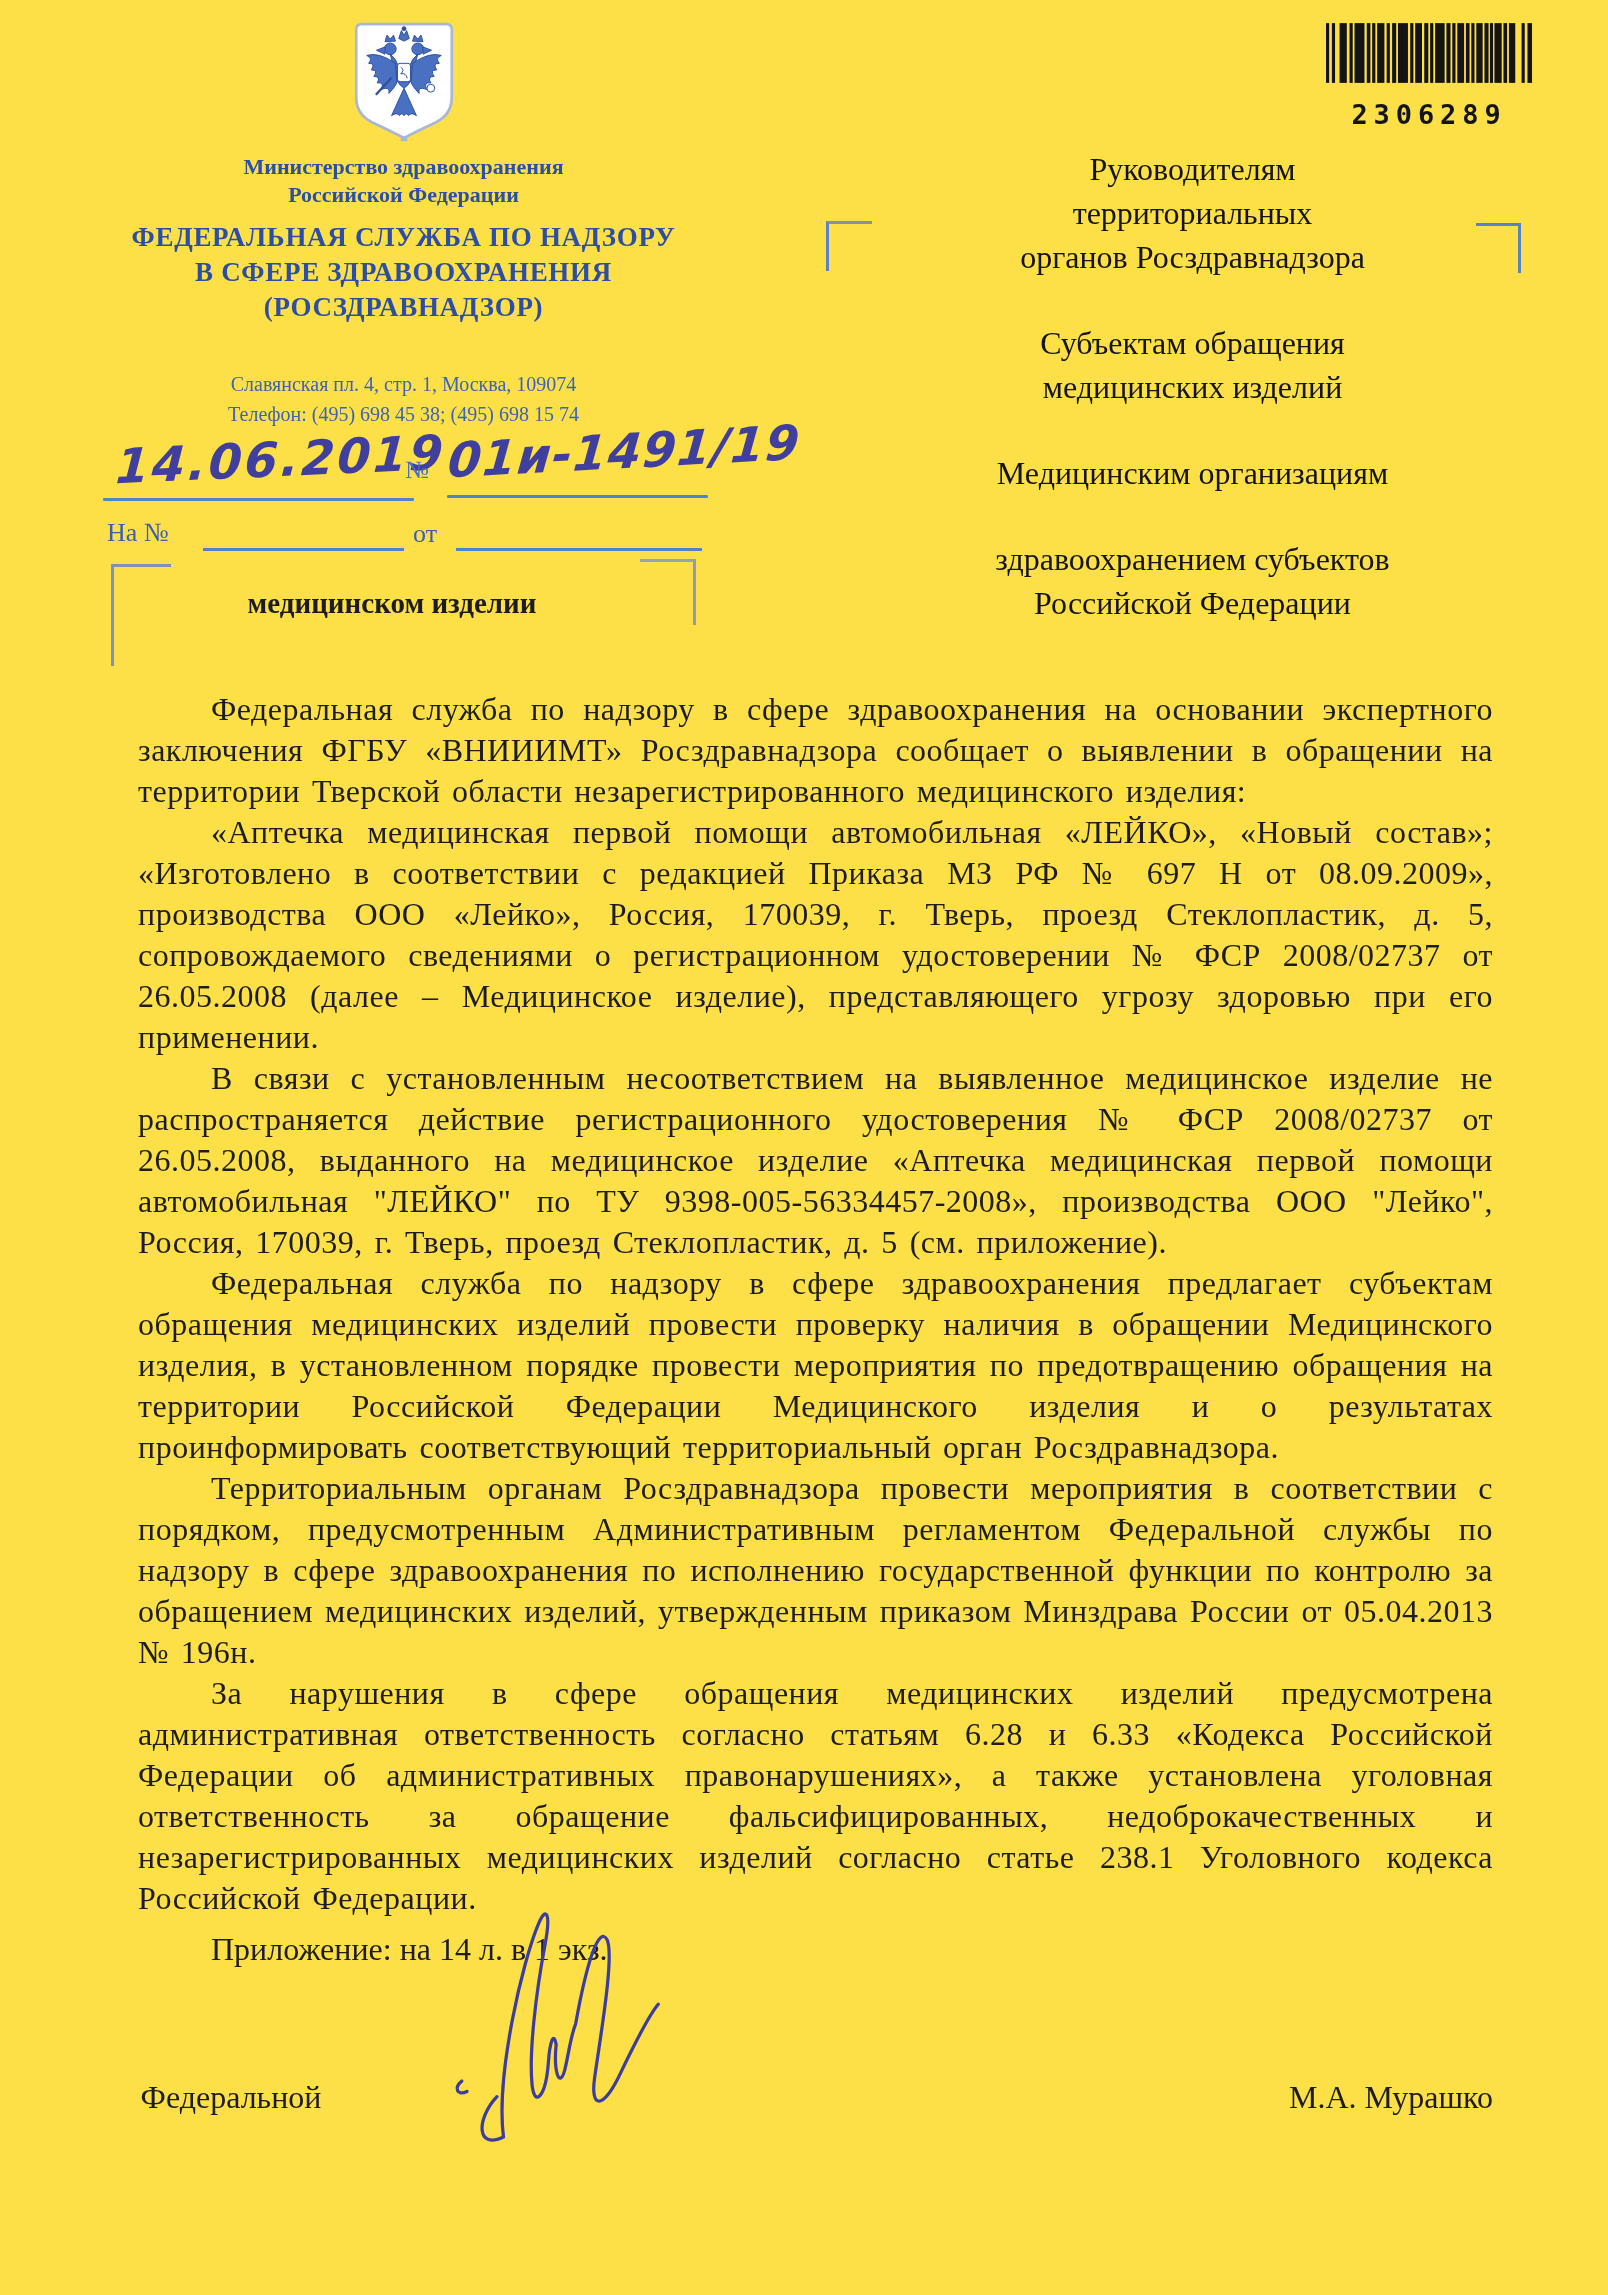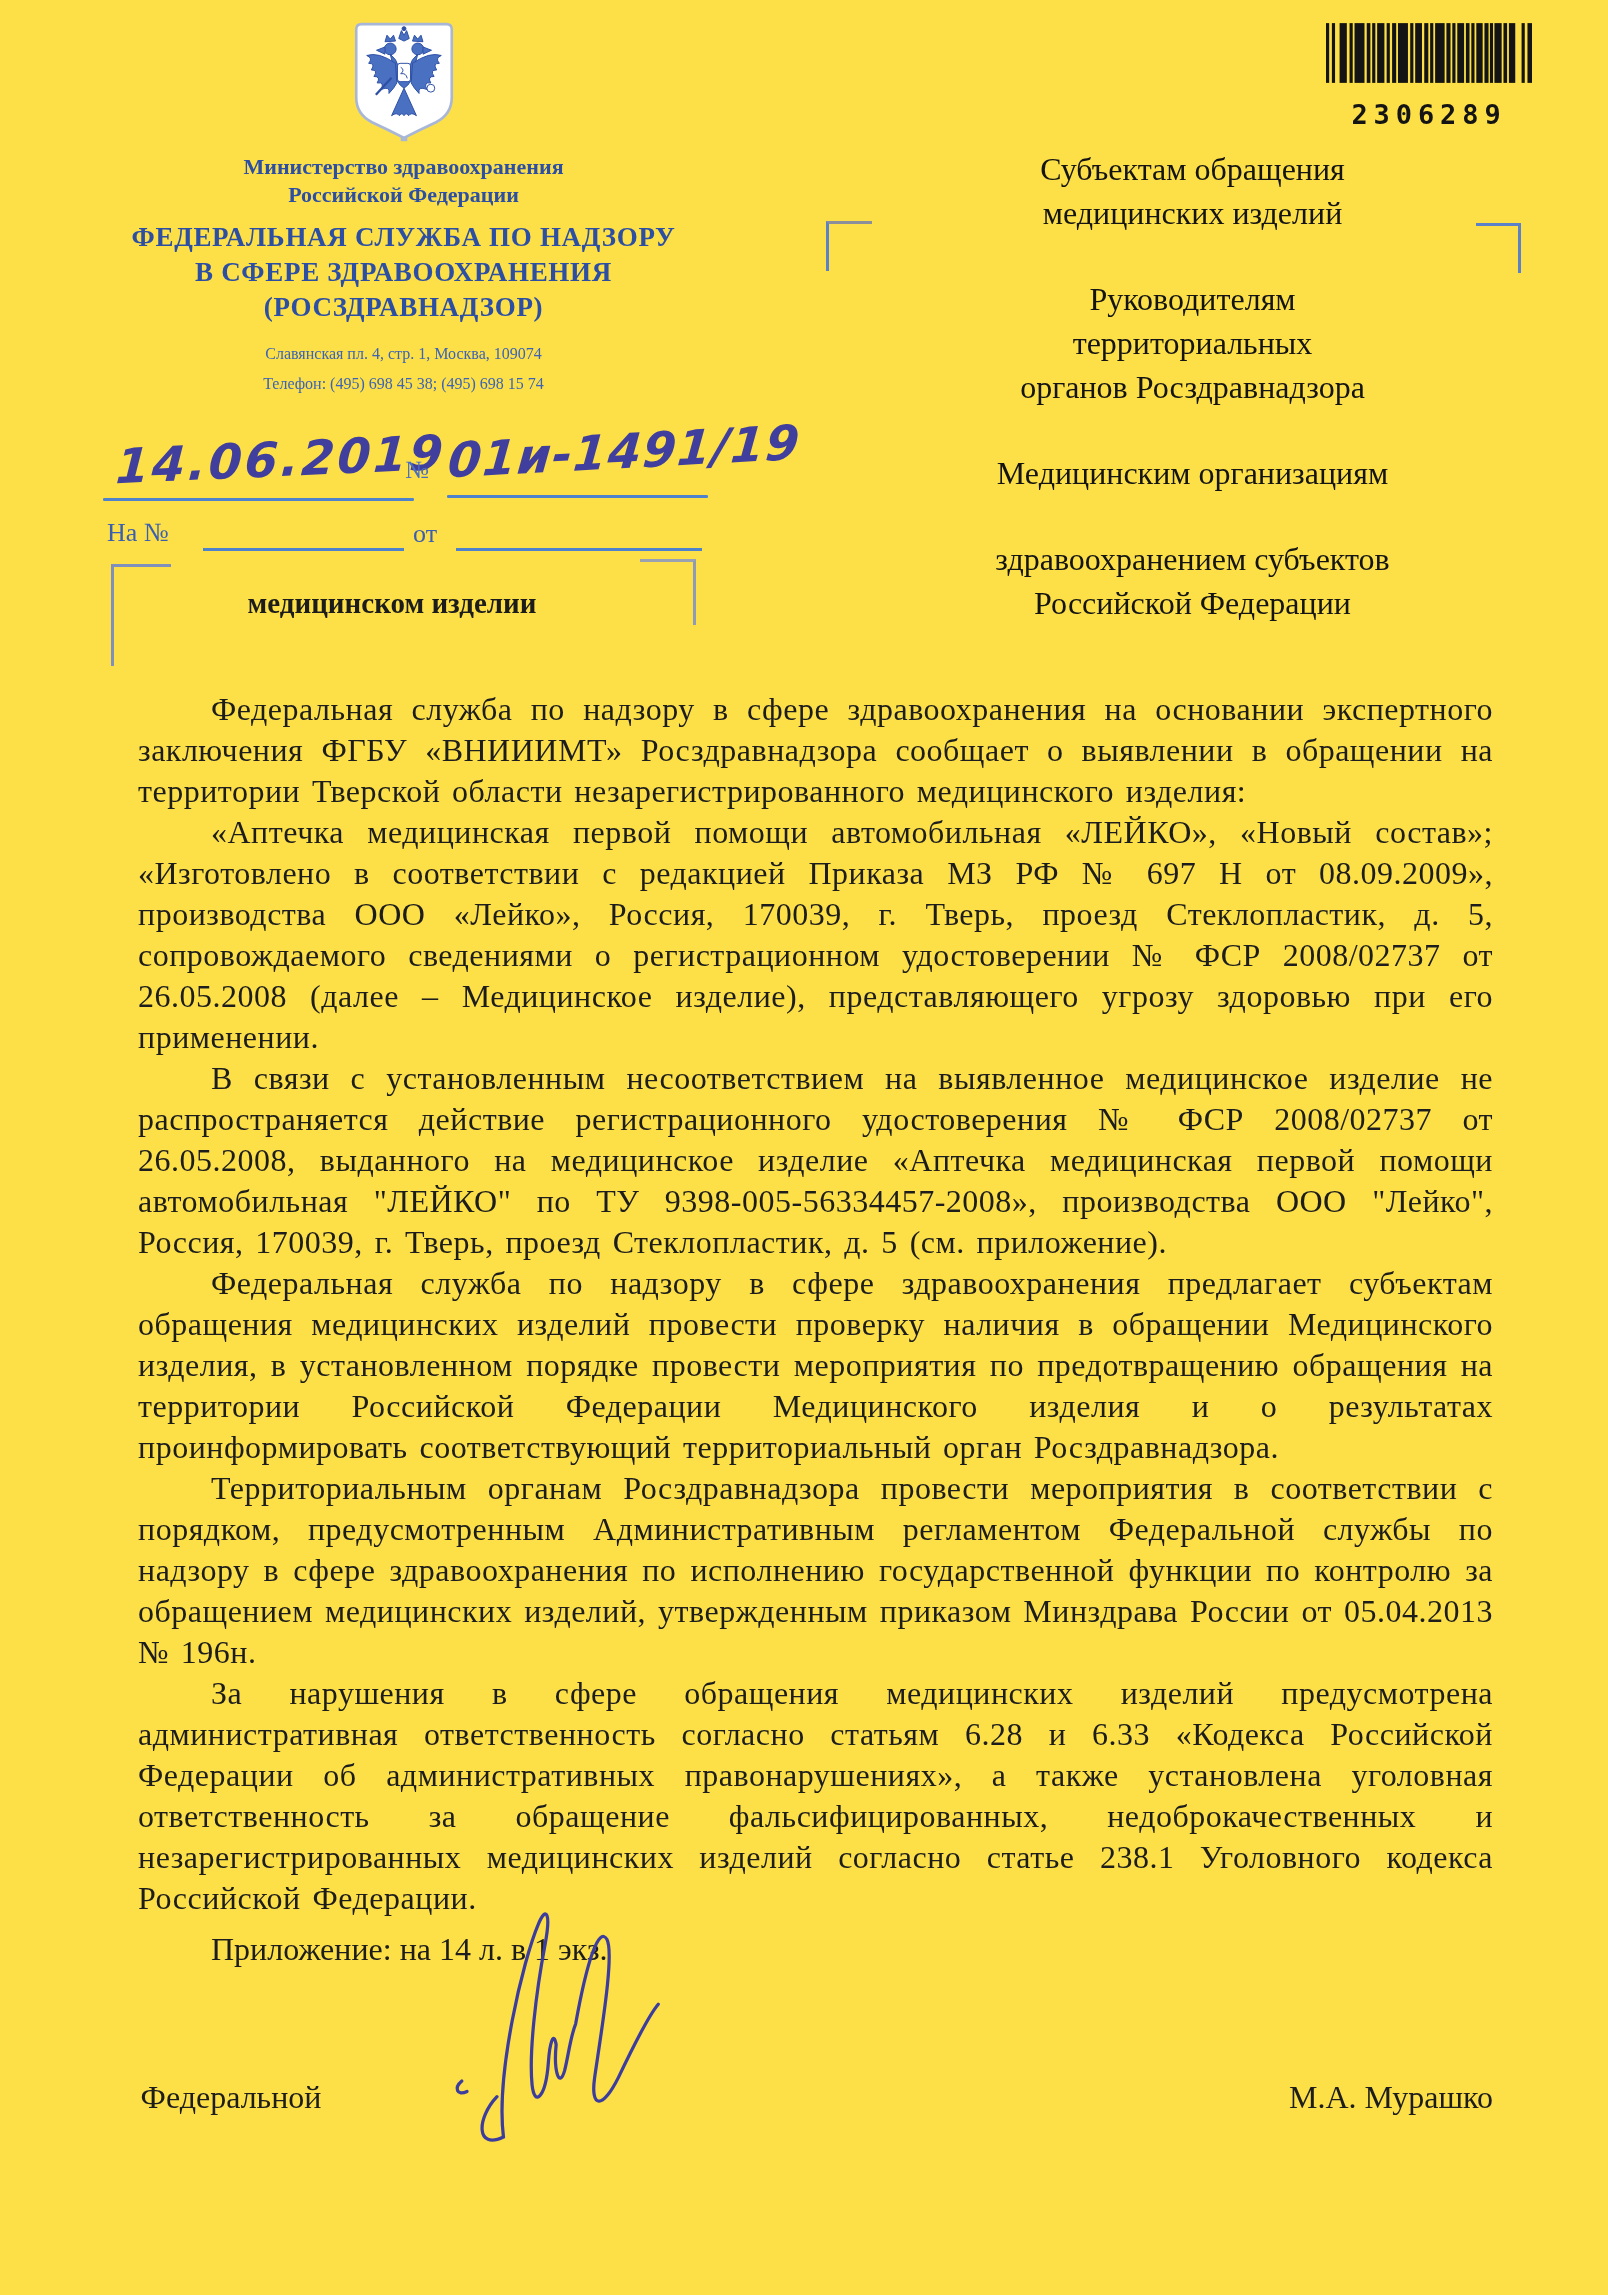--- a/index.html
+++ b/index.html
@@ -19,21 +19,21 @@
     font-family:"DejaVu Sans Mono", monospace;
     font-size:27px;font-weight:bold;color:#141414;
     letter-spacing:5.9px;line-height:30px;margin-top:1.3px;
   }
 
   
   .letterhead{position:absolute;left:83px;top:19.5px;width:641px;text-align:center;}
   .emblem{display:block;margin:0 auto 11.7px auto;width:106px;height:122px;}
   .ministry{font-size:22px;font-weight:bold;color:#2c4fa4;line-height:28px;}
   .service{font-size:27px;font-weight:bold;color:#2c4fa4;line-height:35px;margin-top:10.4px;letter-spacing:0.7px;}
-  .addr{font-size:16px;color:#3c63b6;line-height:30px;margin-top:14px;}
+  .addr{font-size:20px;color:#3c63b6;line-height:30px;margin-top:44px;}
 
   
   .hand{
     position:absolute;color:#413f9e;
     font-family:"DejaVu Sans", sans-serif;
     font-style:italic;font-weight:600;
     font-size:48px;white-space:nowrap;
   }
   .hand-date{left:116px;top:431px;transform:rotate(-2.5deg) skewX(-6deg);letter-spacing:2.6px;}
   .hand-num{left:448px;top:423px;transform:rotate(-3deg) skewX(-8deg);letter-spacing:1.3px;}
@@ -178,27 +178,27 @@
   <div class="corner c-subj-tr"></div>
   <div class="corner c-addr-tl"></div>
   <div class="corner c-addr-tr"></div>
 
   <div class="subject">
     <div>медицинском изделии</div>
   </div>
 
   <div class="addressees">
     <div class="addr-block">
-      <div>Субъектам обращения</div>
-      <div>медицинских изделий</div>
-    </div>
-    <div class="addr-block">
       <div>Руководителям</div>
       <div>территориальных</div>
       <div>органов Росздравнадзора</div>
+    </div>
+    <div class="addr-block">
+      <div>Субъектам обращения</div>
+      <div>медицинских изделий</div>
     </div>
     <div class="addr-block">
       <div>Медицинским организациям</div>
     </div>
     <div class="addr-block">
       <div>здравоохранением субъектов</div>
       <div>Российской Федерации</div>
     </div>
   </div>
 

